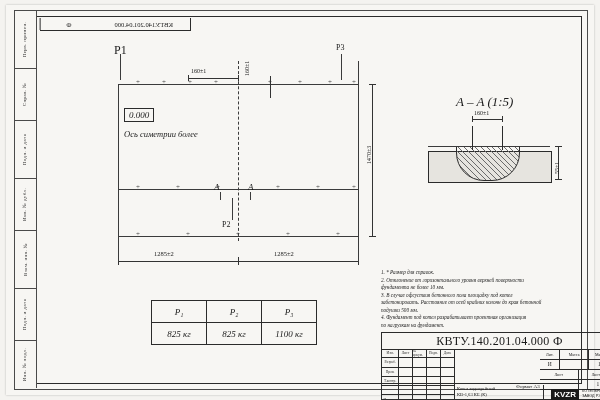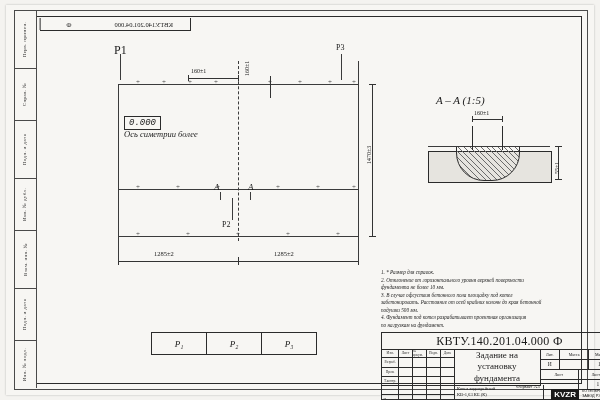--- a/index.html
+++ b/index.html
@@ -53,21 +53,21 @@
     transform:scaleX(-1);
   }
   .c1{width:56px;}
   .c2{width:94px;border-right:none !important;}
 
   
   .draw{position:absolute;left:36px;top:16px;width:544px;height:366px;}
 
   .lbl{position:absolute;font-size:7px;white-space:nowrap;}
   .lbl.i{font-style:italic;}
-  .lbl.big{font-size:11px;}
+  .lbl.big{font-size:13px;margin-left:20px;}
   .boxed{
     position:absolute;border:1px solid #2b2b2b;background:#f7f6f3;
     font-size:9px;padding:1px 4px;font-style:italic;
   }
   .plusmark{
     position:absolute;font-size:7px;line-height:5px;color:#444;
   }
   
   .dim{position:absolute;border-top:1px solid #333;height:0;}
   .dimv{position:absolute;border-left:1px solid #333;width:0;}
@@ -79,21 +79,21 @@
     position:absolute;
     background:repeating-linear-gradient(45deg,#6a6a6a 0 0.6px,transparent 0.6px 4px);
     border:1px solid #2b2b2b;
   }
   .ground{
     position:absolute;background:#e6e4df;border:1px solid #2b2b2b;
   }
   .bolt{position:absolute;width:0;border-left:1.3px solid #2b2b2b;}
 
   
-  table{border-collapse:collapse;margin-top:32px;}
+  table{border-collapse:collapse;}
   .ptable{
     position:absolute;left:115px;top:284px;font-size:9px;
   }
   .ptable td{
     border:1px solid #2b2b2b;width:52px;height:19px;text-align:center;
     font-style:italic;
   }
   
   .notes{
     position:absolute;left:345px;top:253px;width:218px;
@@ -228,21 +228,21 @@
 
     <div class="lbl" style="left:78px;top:27px;font-size:12px;">P1</div>
     <div class="v" style="left:84px;top:38px;height:26px;"></div>
 
     <div class="lbl" style="left:300px;top:27px;font-size:8px;">P3</div>
     <div class="v" style="left:305px;top:38px;height:26px;"></div>
 
     <div class="lbl" style="left:186px;top:204px;font-size:8px;">P2</div>
     <div class="v" style="left:196px;top:182px;height:22px;"></div>
 
-    <div class="boxed" style="left:88px;top:100px;font-family:Liberation Mono, monospace;">0.000</div>
+    <div class="boxed" style="left:88px;top:92px;">0.000</div>
     <div class="lbl i" style="left:88px;top:113px;font-size:8.5px;">Ось симетрии более</div>
 
     <div class="lbl i" style="left:178px;top:166px;font-size:9px;">A</div>
     <div class="lbl i" style="left:212px;top:166px;font-size:9px;">A</div>
     <div class="v" style="left:184px;top:176px;height:8px;border-left-width:1.4px;"></div>
     <div class="v" style="left:214px;top:176px;height:8px;border-left-width:1.4px;"></div>
 
     <div class="dim" style="left:152px;top:62px;width:50px;"></div>
     <div class="tick" style="left:152px;top:59px;height:6px;"></div>
     <div class="tick" style="left:202px;top:59px;height:6px;"></div>
@@ -285,20 +285,25 @@
     <div class="tickh" style="left:519px;top:163px;width:7px;"></div>
     <div class="lbl" style="left:518px;top:158px;font-size:6px;transform:rotate(-90deg);transform-origin:left top;">55±1</div>
 
     <table class="ptable">
       <tbody>
           <tr>
         <td>P₁</td>
         <td>P₂</td>
         <td>P₃</td>
       </tr>
+      <tr>
+        <td>825 кг</td>
+        <td>825 кг</td>
+        <td>1100 кг</td>
+      </tr>
     </tbody>
       </table>
 
     <div class="notes">
       <div>1. * Размер для справок.</div>
       <div>2. Отклонение от горизонтального уровня верхней поверхности</div>
       <div>фундамента не более 10 мм.</div>
       <div>3. В случае офсуствия бетонного пола площадку под котел</div>
       <div>забетонировать. Расстояние от осей крайних колонн до края бетонной</div>
       <div>подушки  500 мм.</div>
@@ -347,25 +352,20 @@
         </div>
         <div class="r">
           <div class="w1">Н.контр.</div>
           <div class="w2"></div>
           <div class="w3"></div>
           <div class="w4"></div>
           <div class="w5"></div>
         </div>
       </div>
 
-      <div class="tb-mid">
-        <div>Задание на</div>
-        <div>установку</div>
-        <div>фундамента</div>
-      </div>
 
       <div class="tb-mid2">
         <div>Котел водогрейный</div>
         <div>КВ-1,63 КБ (К)</div>
       </div>
 
       <div class="tb-r">
         <div style="width:20px">Лит.</div>
         <div style="width:28px">Масса</div>
         <div style="width:29px">Масштаб</div>

